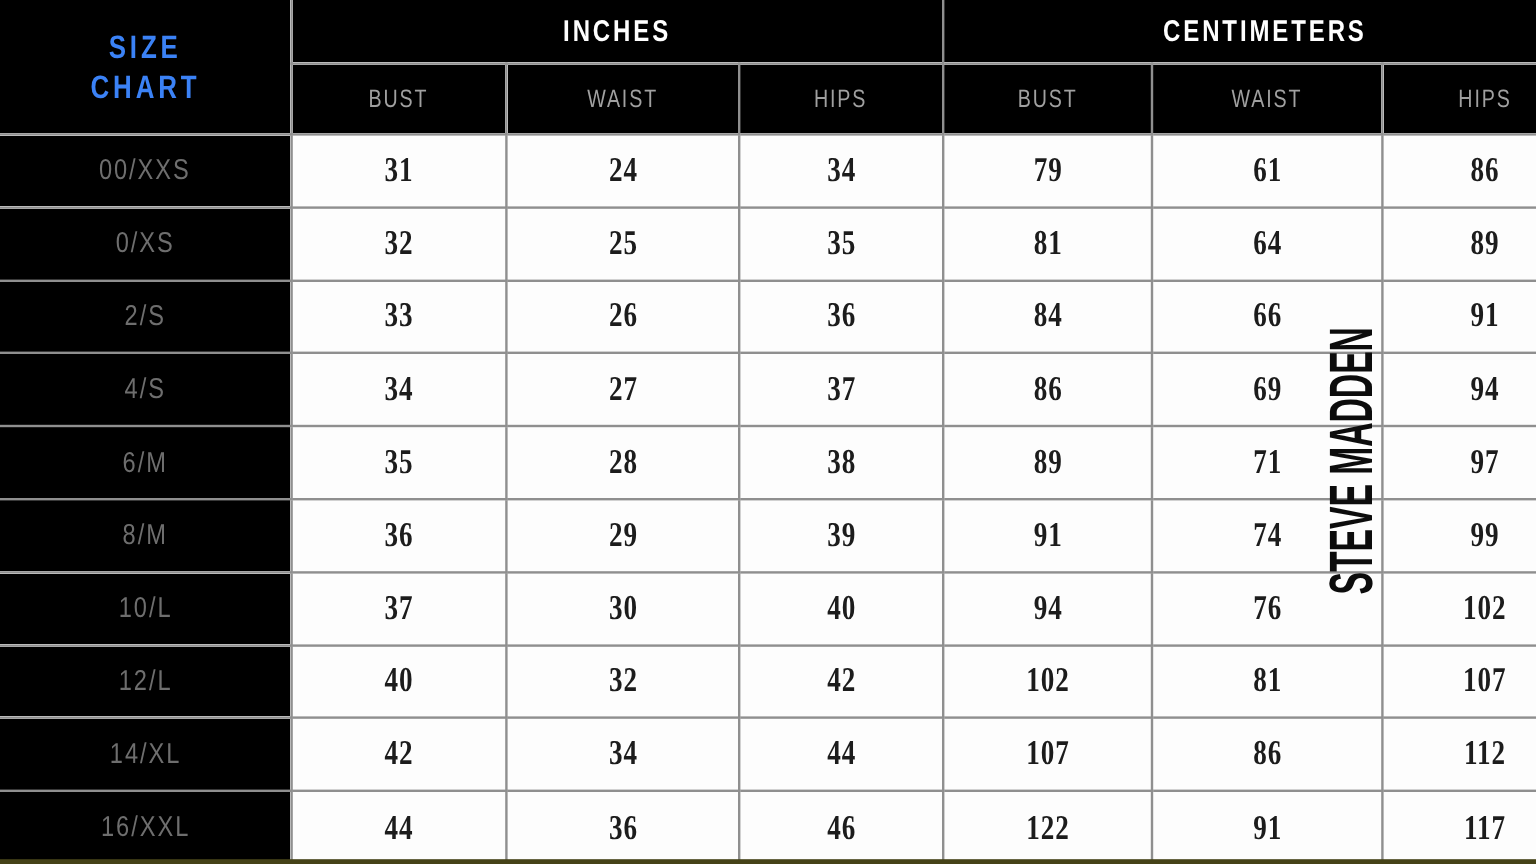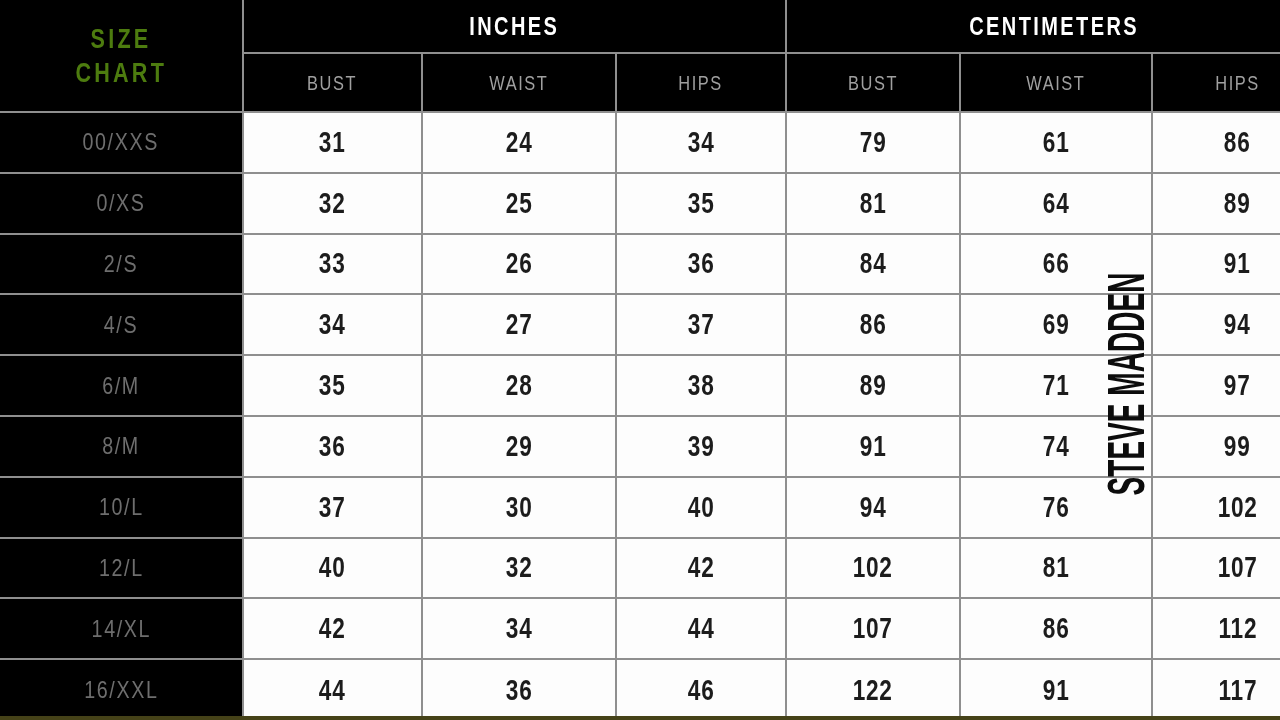--- a/index.html
+++ b/index.html
@@ -27,34 +27,35 @@
     margin: 0;
     text-align: center;
     vertical-align: middle;
     overflow: hidden;
   }
   thead th, td.size-label {
     background: #000000;
   }
   tbody td.value {
     background: #fdfdfd;
+    font-family: Liberation Serif, serif;
   }
   tr.group-row    { height: 53px; }
   tr.measure-row  { height: 59px; }
   tbody tr        { height: 60.8px; }
 
   
   .cnd {
     display: inline-block;
     transform: scaleX(0.80);
     white-space: nowrap;
   }
 
   .corner-line {
-    color: #4d7c0f;
+    color: #3b82f6;
     font-weight: bold;
     font-size: 27px;
     line-height: 34px;
     letter-spacing: 4px;
   }
   th.group .cnd {
     color: #ffffff;
     font-weight: bold;
     font-size: 25px;
     letter-spacing: 3px;

